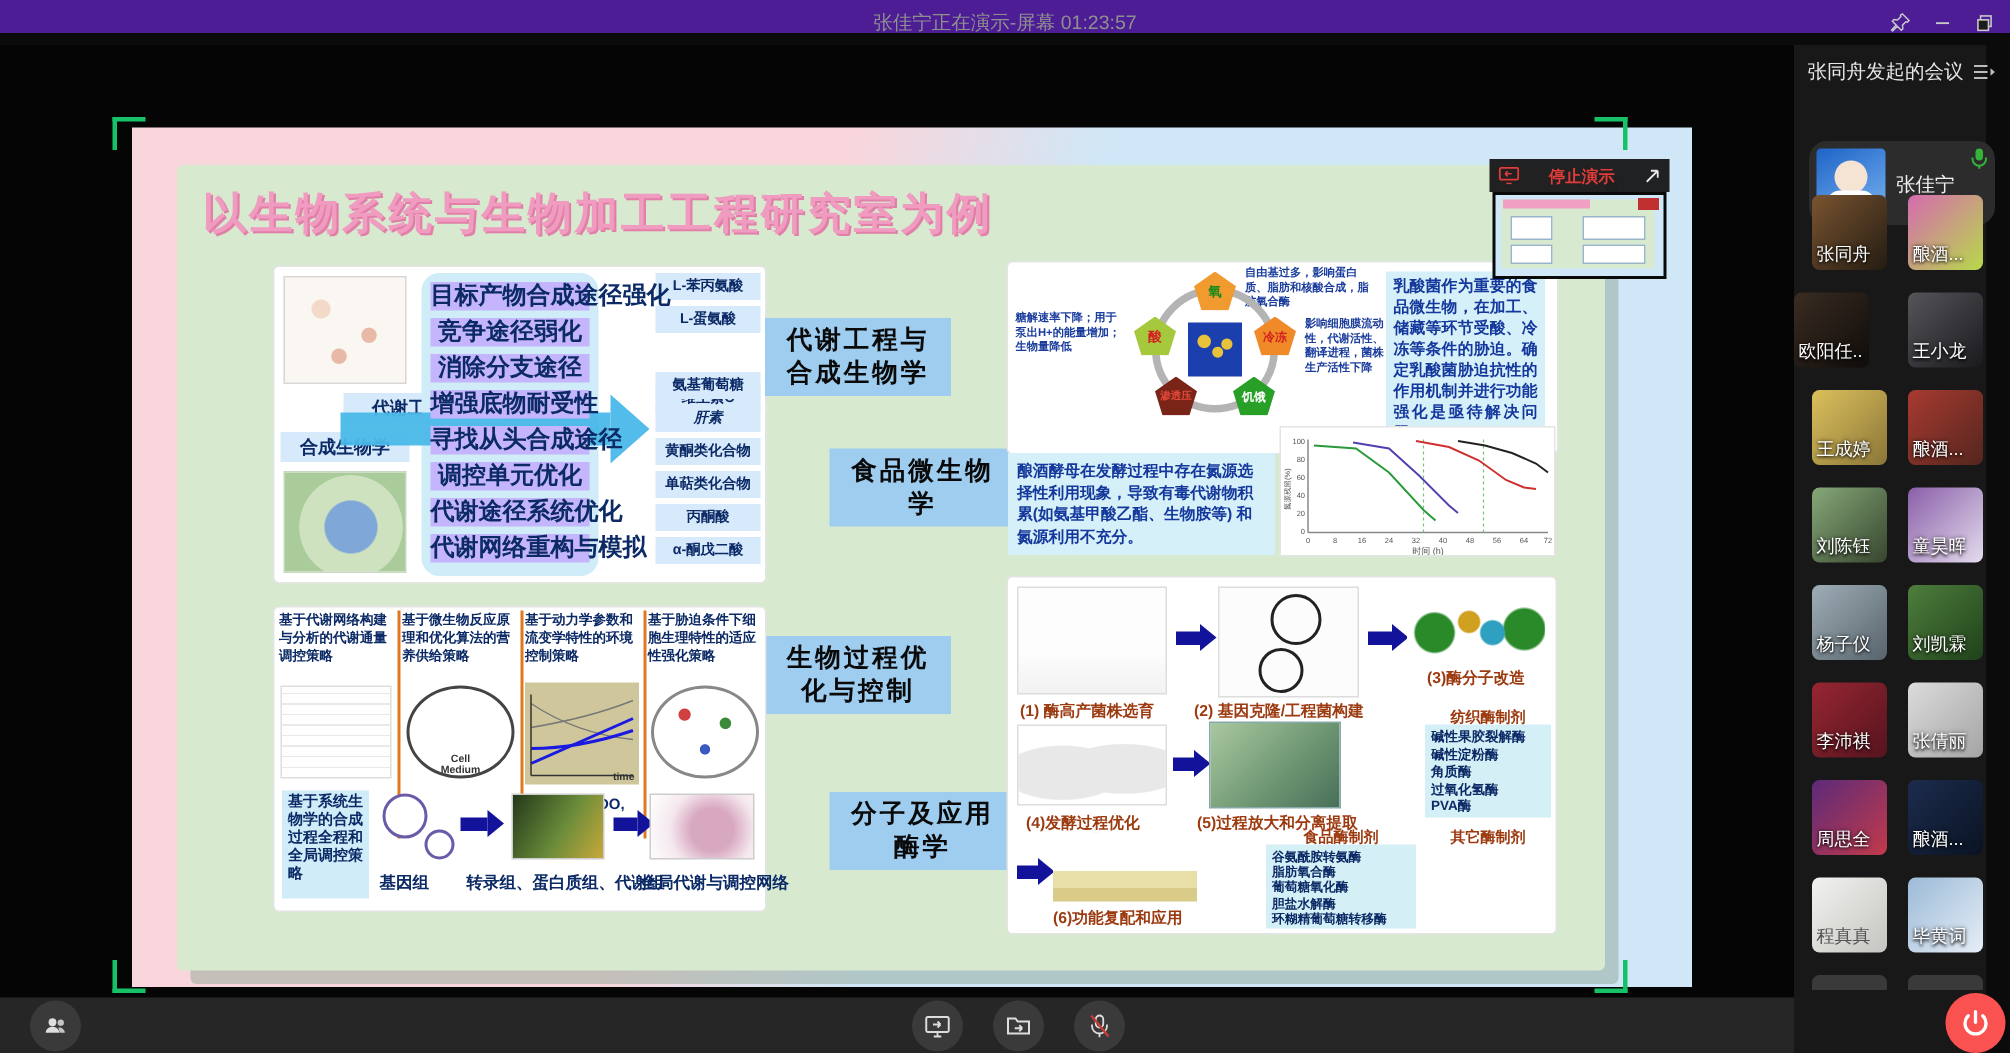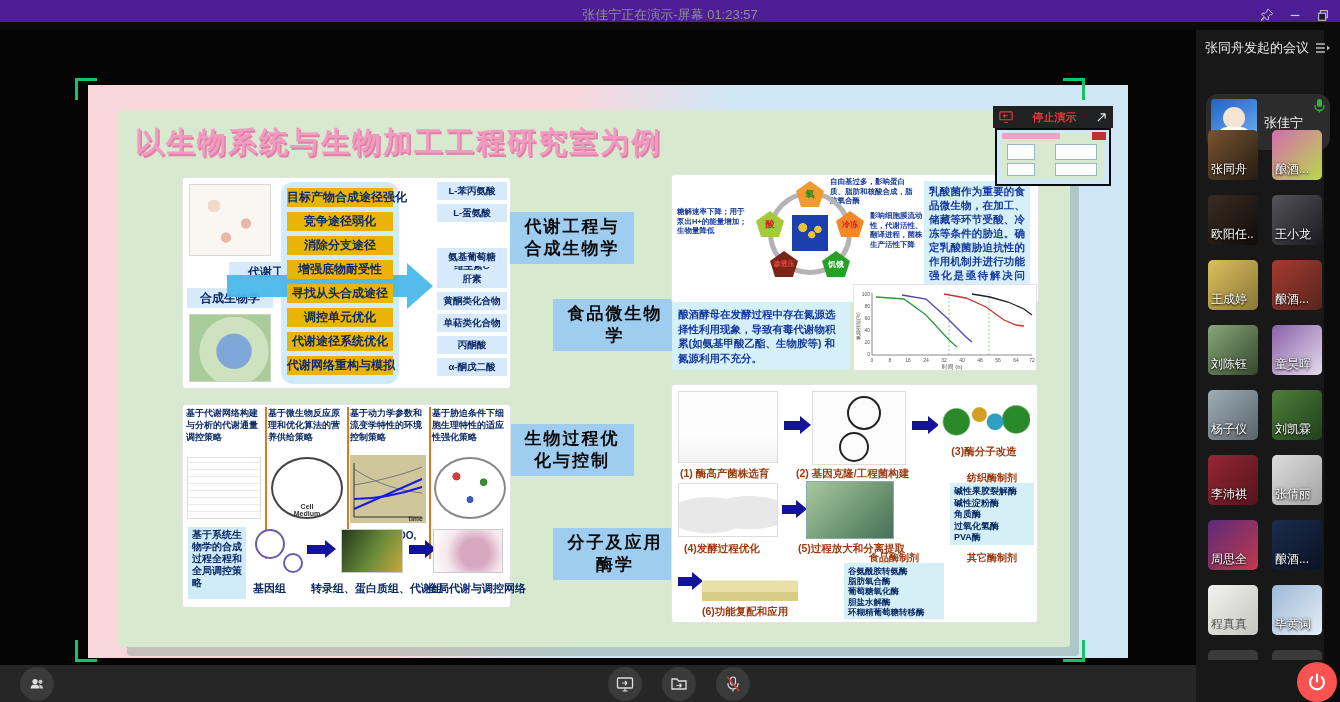--- a/index.html
+++ b/index.html
@@ -43,22 +43,22 @@
              radial-gradient(circle at 30% 30%, #f3d9c8 0 8%, transparent 9%),
              radial-gradient(circle at 70% 55%, #e8b9a6 0 7%, transparent 8%),
              radial-gradient(circle at 45% 75%, #e8b9a6 0 7%, transparent 8%),
              #faf6f1; border:1px solid #d8d8d8; }
   .p1-img2 { position:absolute; left:6px; top:136px; width:82px; height:68px; background:
              radial-gradient(circle at 55% 55%, #7fa8d8 0 30%, transparent 32%),
              radial-gradient(circle at 55% 55%, #cfe2c0 0 60%, #a9cc9a 61%); border:1px solid #c8d8c0; }
   .p1-tag { position:absolute; left:4px; width:86px; height:20px; background:#d7eafc; color:#0c2a66;
             font-weight:bold; font-size:12px; text-align:center; line-height:20px; }
   .p1-mid { position:absolute; left:98px; top:4px; width:118px; height:202px; background:#cfecf8; border-radius:12px; }
-  .p1-box { position:absolute; left:104px; width:106px; height:19px; background:#eab308; color:#0c2a66;
-            font-weight:bold; font-size:12px; text-align:center; line-height:19px; white-space:nowrap; z-index:3; }
+  .p1-box { position:absolute; left:104px; width:106px; height:19px; background:#c4b5fd; color:#0c2a66;
+            font-weight:bold; font-size:16px; text-align:center; line-height:19px; white-space:nowrap; z-index:3; }
   .p1-arrow { position:absolute; left:44px; top:97px; width:180px; height:22px; background:#4ab9e9; z-index:2; opacity:.95; }
   .p1-arrow:after { content:''; position:absolute; right:-26px; top:-12px; border-left:26px solid #4ab9e9;
                     border-top:23px solid transparent; border-bottom:23px solid transparent; }
   .p1-prod { position:absolute; left:254px; width:70px; height:18px; background:#d7eafc; color:#0c2a66;
              font-weight:bold; font-size:9.5px; text-align:center; line-height:18px; white-space:nowrap; }
 
   
   .note { position:absolute; color:#1a3c9c; font-weight:bold; font-size:7.5px; line-height:9.5px; }
   .pent { position:absolute; width:28px; height:26px; clip-path:polygon(50% 0,100% 38%,82% 100%,18% 100%,0 38%);
           display:flex; align-items:center; justify-content:center; font-weight:bold; font-size:9px; z-index:2; }
@@ -190,21 +190,21 @@
         <div class="p1-box" style="top:58px;">消除分支途径</div>
         <div class="p1-box" style="top:82px;">增强底物耐受性</div>
         <div class="p1-box" style="top:106px;">寻找从头合成途径</div>
         <div class="p1-box" style="top:130px;">调控单元优化</div>
         <div class="p1-box" style="top:154px;">代谢途径系统优化</div>
         <div class="p1-box" style="top:178px;">代谢网络重构与模拟</div>
         <div class="p1-prod" style="top:4px;">L-苯丙氨酸</div>
         <div class="p1-prod" style="top:26px;">L-蛋氨酸</div>
         <div class="p1-prod" style="top:33px;margin-top:46px;">维生素C</div>
         <div class="p1-prod" style="top:70px;">氨基葡萄糖</div>
-        <div class="p1-prod" style="top:92px;">肝素</div>
+        <div class="p1-prod" style="top:92px;font-style:italic;">肝素</div>
         <div class="p1-prod" style="top:114px;">黄酮类化合物</div>
         <div class="p1-prod" style="top:136px;">单萜类化合物</div>
         <div class="p1-prod" style="top:158px;">丙酮酸</div>
         <div class="p1-prod" style="top:180px;">α-酮戊二酸</div>
       </div>
 
       <div class="slabel" style="left:422px; top:127px;">代谢工程与合成生物学</div>
       <div class="slabel" style="left:465px; top:214px;">食品微生物学</div>
       <div class="slabel" style="left:422px; top:339px;">生物过程优化与控制</div>
       <div class="slabel" style="left:465px; top:443px;">分子及应用酶学</div>
@@ -414,21 +414,21 @@
           </svg>
       </span>
     </div>
 
     <div class="tile" style="left: 12px; top: 100px; background: linear-gradient(135deg, rgb(122, 84, 48), rgb(36, 28, 18));">
         <span class="nm">张同舟</span>
       </div>
     <div class="tile" style="left: 76px; top: 100px; background: linear-gradient(135deg, rgb(214, 107, 176), rgb(183, 217, 74));">
         <span class="nm">酿酒...</span>
       </div>
-    <div class="tile" style="left: 12px; top: 165px; background: linear-gradient(135deg, rgb(58, 44, 34), rgb(15, 12, 10));">
+    <div class="tile" style="left: 0; top: 165px; background: linear-gradient(135deg, rgb(58, 44, 34), rgb(15, 12, 10));">
         <span class="nm">欧阳任..</span>
       </div>
     <div class="tile" style="left: 76px; top: 165px; background: linear-gradient(135deg, rgb(85, 85, 90), rgb(26, 26, 30));">
         <span class="nm">王小龙</span>
       </div>
     <div class="tile" style="left: 12px; top: 230px; background: linear-gradient(135deg, rgb(220, 192, 92), rgb(138, 118, 56));">
         <span class="nm">王成婷</span>
       </div>
     <div class="tile" style="left: 76px; top: 230px; background: linear-gradient(135deg, rgb(168, 58, 48), rgb(84, 38, 30));">
         <span class="nm">酿酒...</span>

